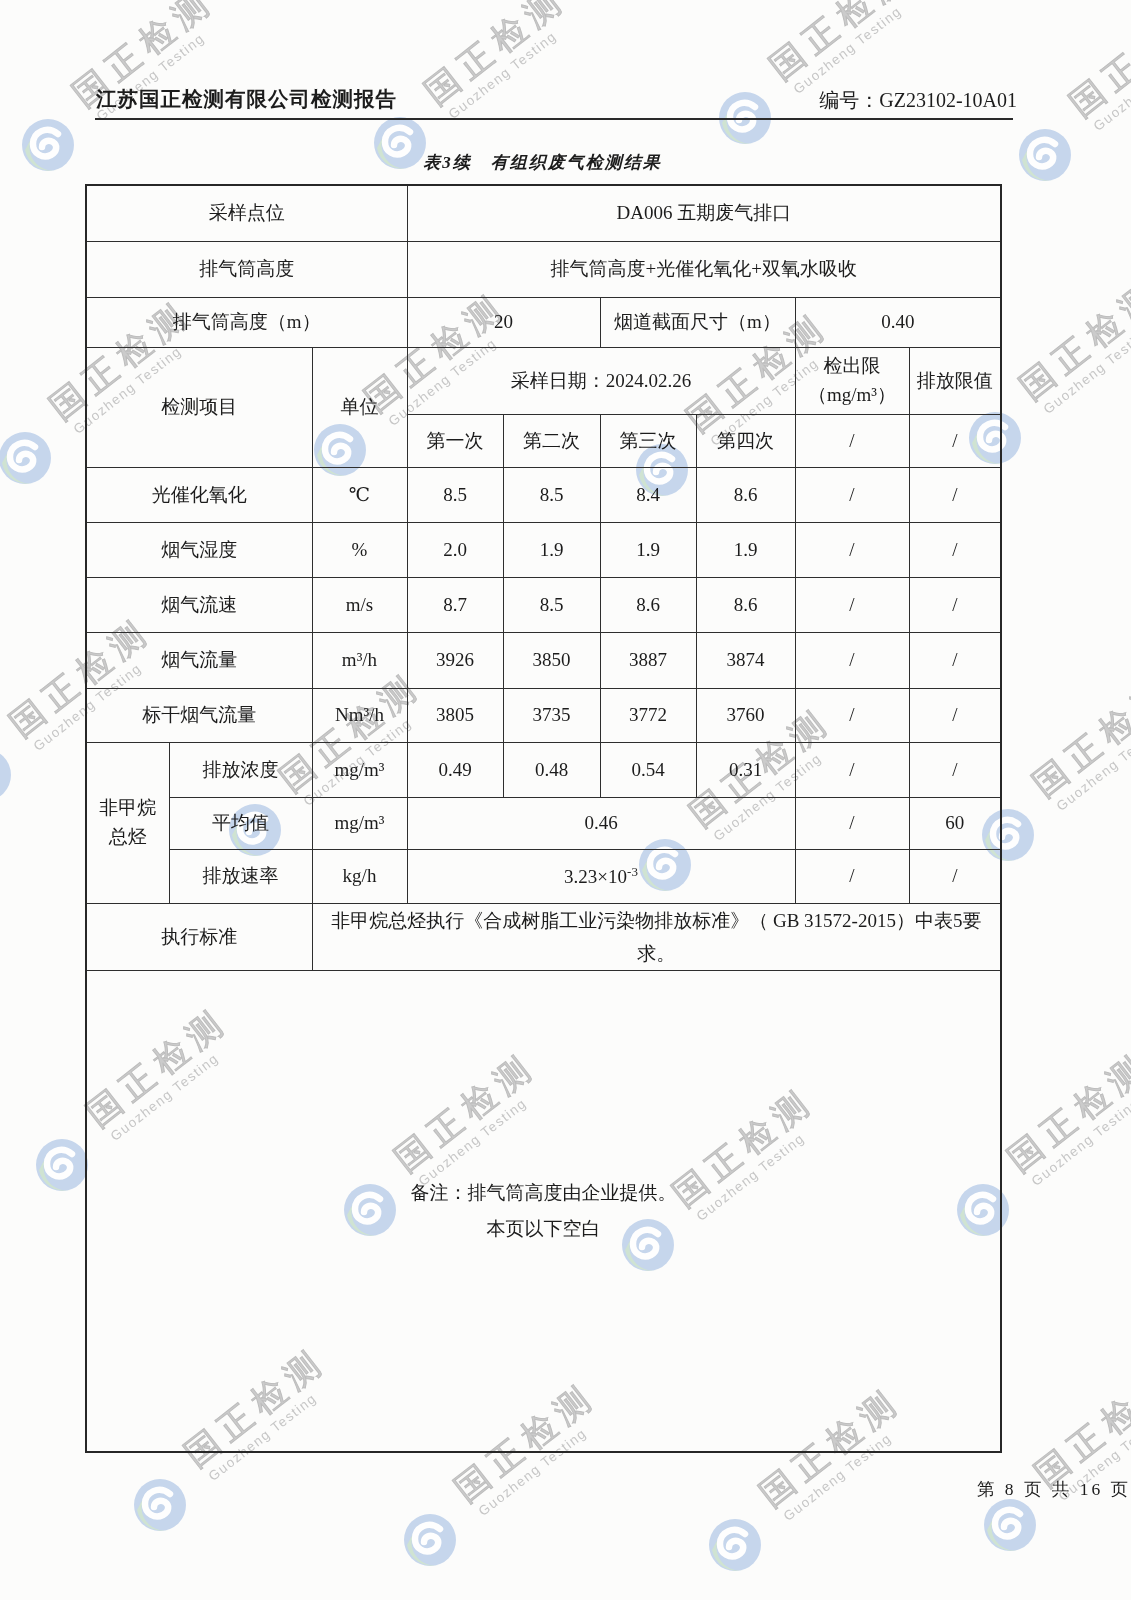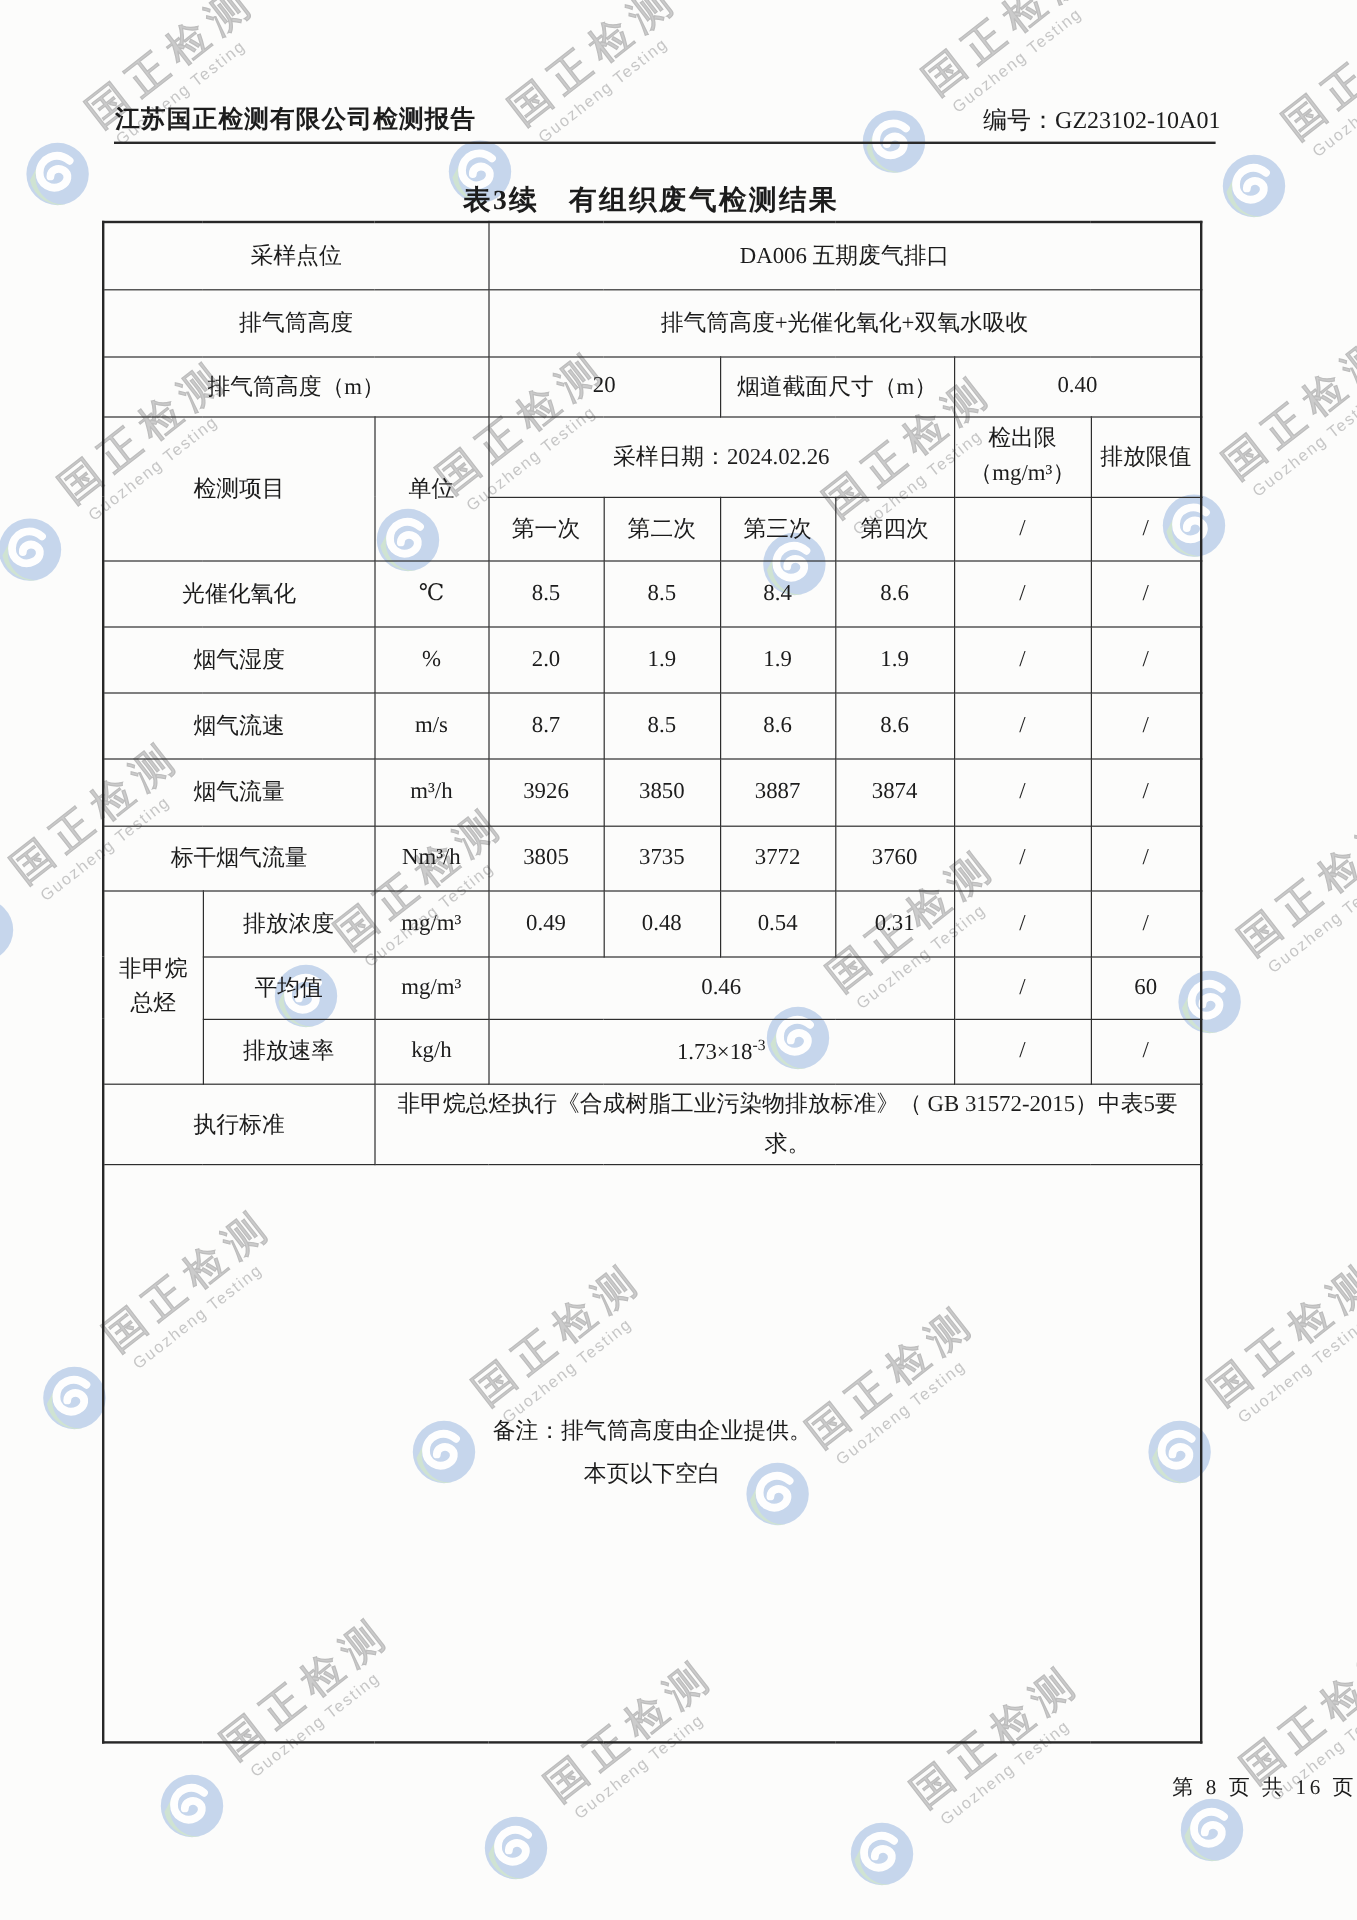--- a/index.html
+++ b/index.html
@@ -27,21 +27,21 @@
   
   .content{position:absolute;inset:0;z-index:1;}
   .hdr-title{
     position:absolute;left:96px;top:85px;font-size:20.5px;font-weight:bold;
     letter-spacing:1px;
   }
   .hdr-no{position:absolute;right:114px;top:87px;font-size:20px;}
   .hdr-rule{position:absolute;left:95px;top:118px;width:918px;height:2px;background:#2a2a2a;}
   .tbl-title{
     position:absolute;left:85px;top:151px;width:915px;text-align:center;
-    font-size:23px;font-weight:bold;letter-spacing:2px;
+    font-size:17px;font-weight:bold;letter-spacing:2px;font-style:italic;
   }
   table.doc{
     position:absolute;left:85px;top:184px;width:915px;
     border-collapse:collapse;table-layout:fixed;
     font-size:19px;
   }
   table.doc td{
     border:1.6px solid #2e2e2e;text-align:center;vertical-align:middle;
     padding:0 4px;overflow:hidden;
   }
@@ -452,21 +452,21 @@
         <td>平均值</td>
         <td>mg/m³</td>
         <td colspan="4">0.46</td>
         <td>/</td>
         <td>60</td>
       </tr>
 
       <tr style="height:54px">
         <td>排放速率</td>
         <td>kg/h</td>
-        <td colspan="4"><span>1.73×18</span><sup>-3</sup></td>
+        <td colspan="4"><span>3.23×10</span><sup>-3</sup></td>
         <td>/</td>
         <td>/</td>
       </tr>
 
       <tr style="height:65px">
         <td colspan="2">执行标准</td>
         <td colspan="7" class="std-text">非甲烷总烃执行《合成树脂工业污染物排放标准》（ GB 31572-2015）中表5要求。</td>
       </tr>
 
       <tr style="height:481px">

